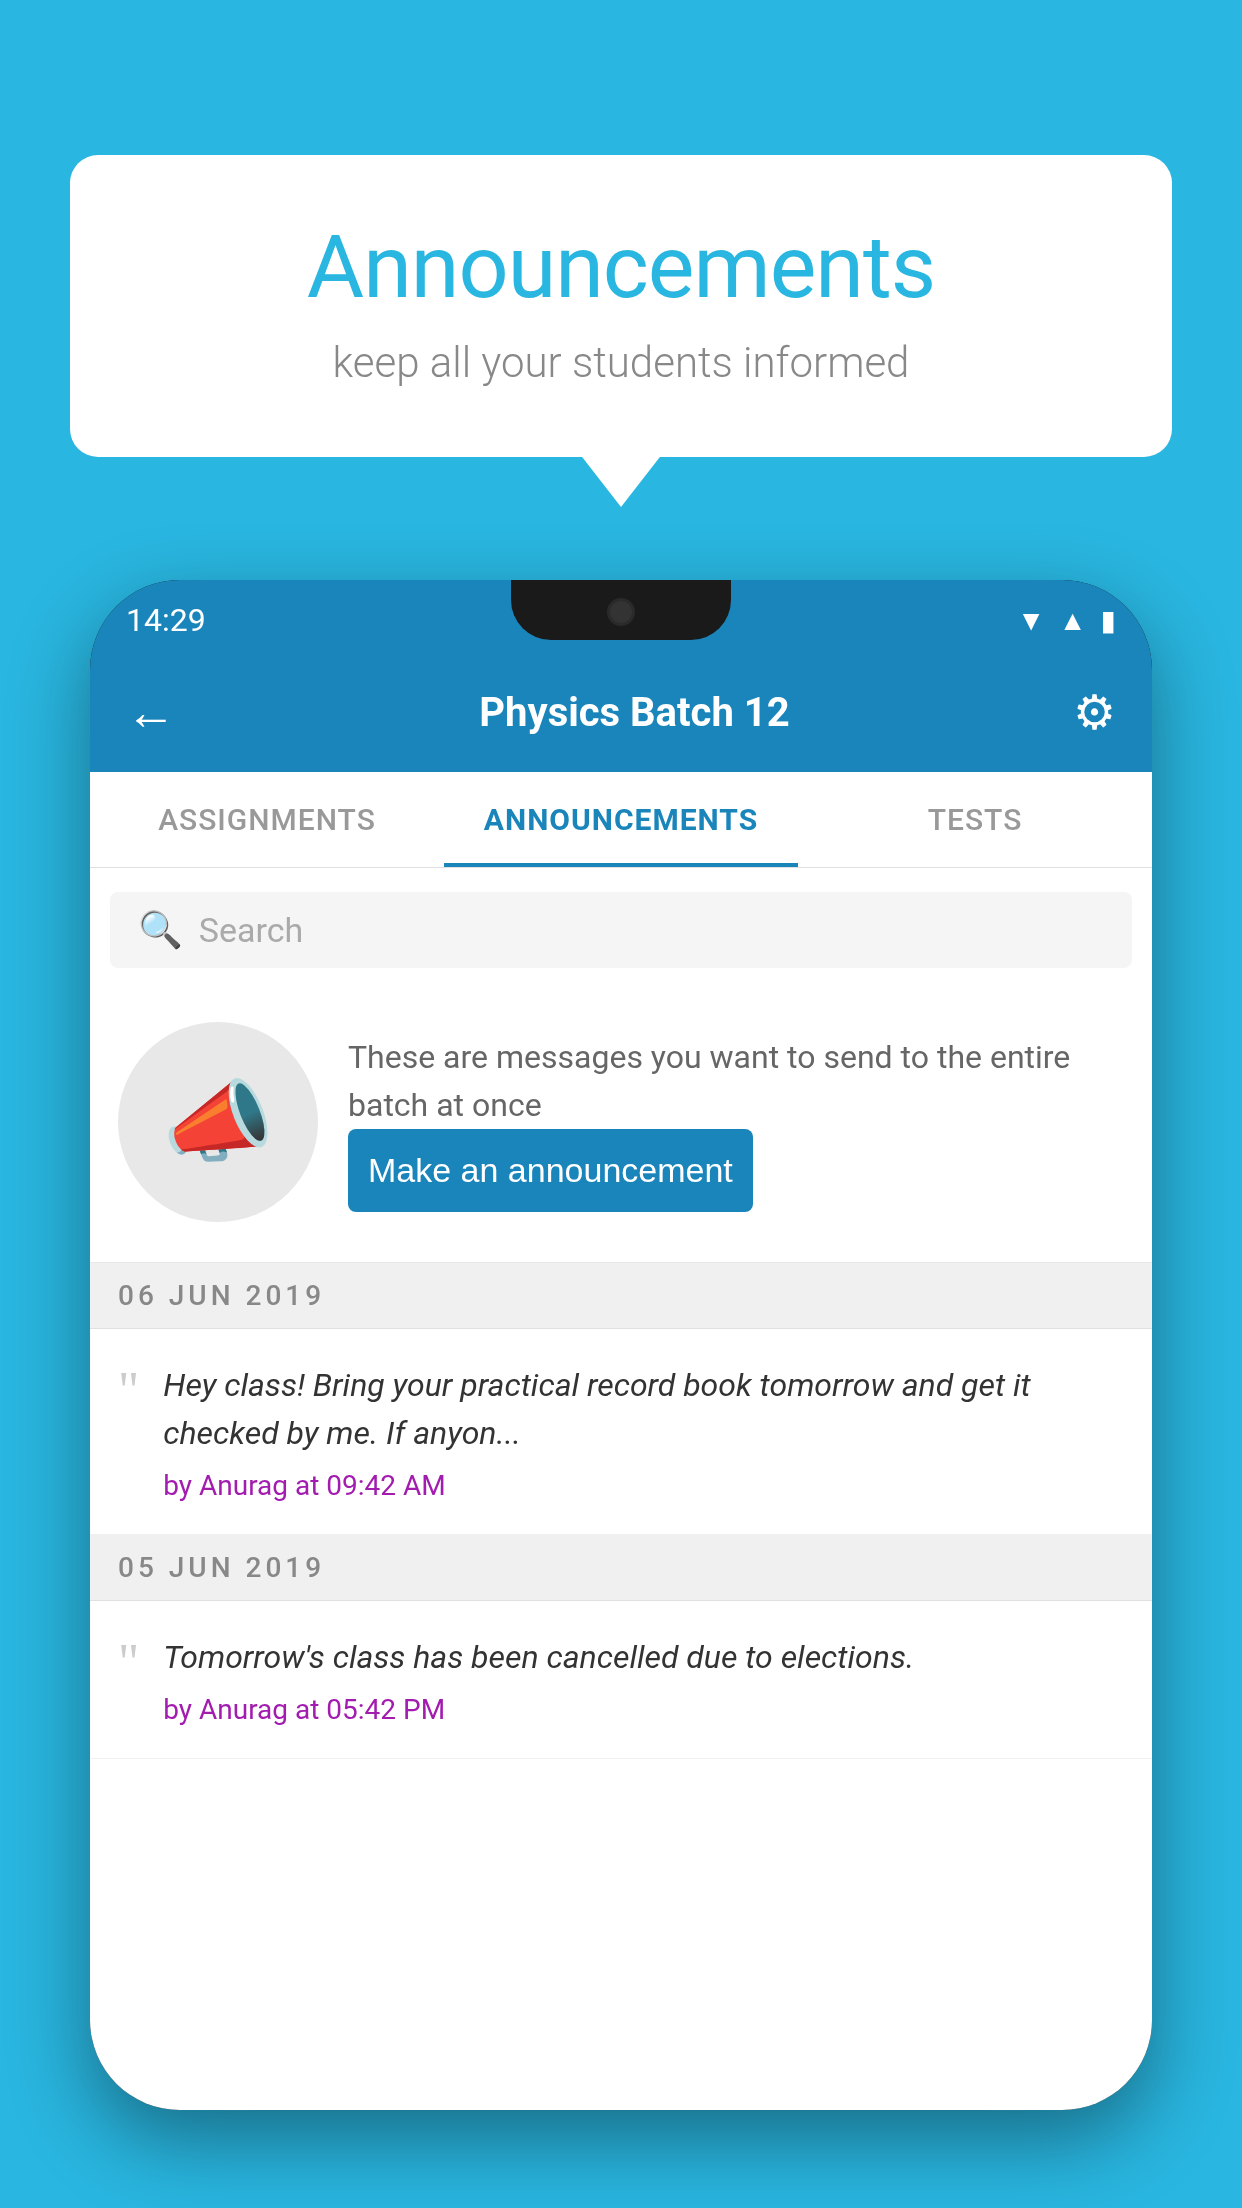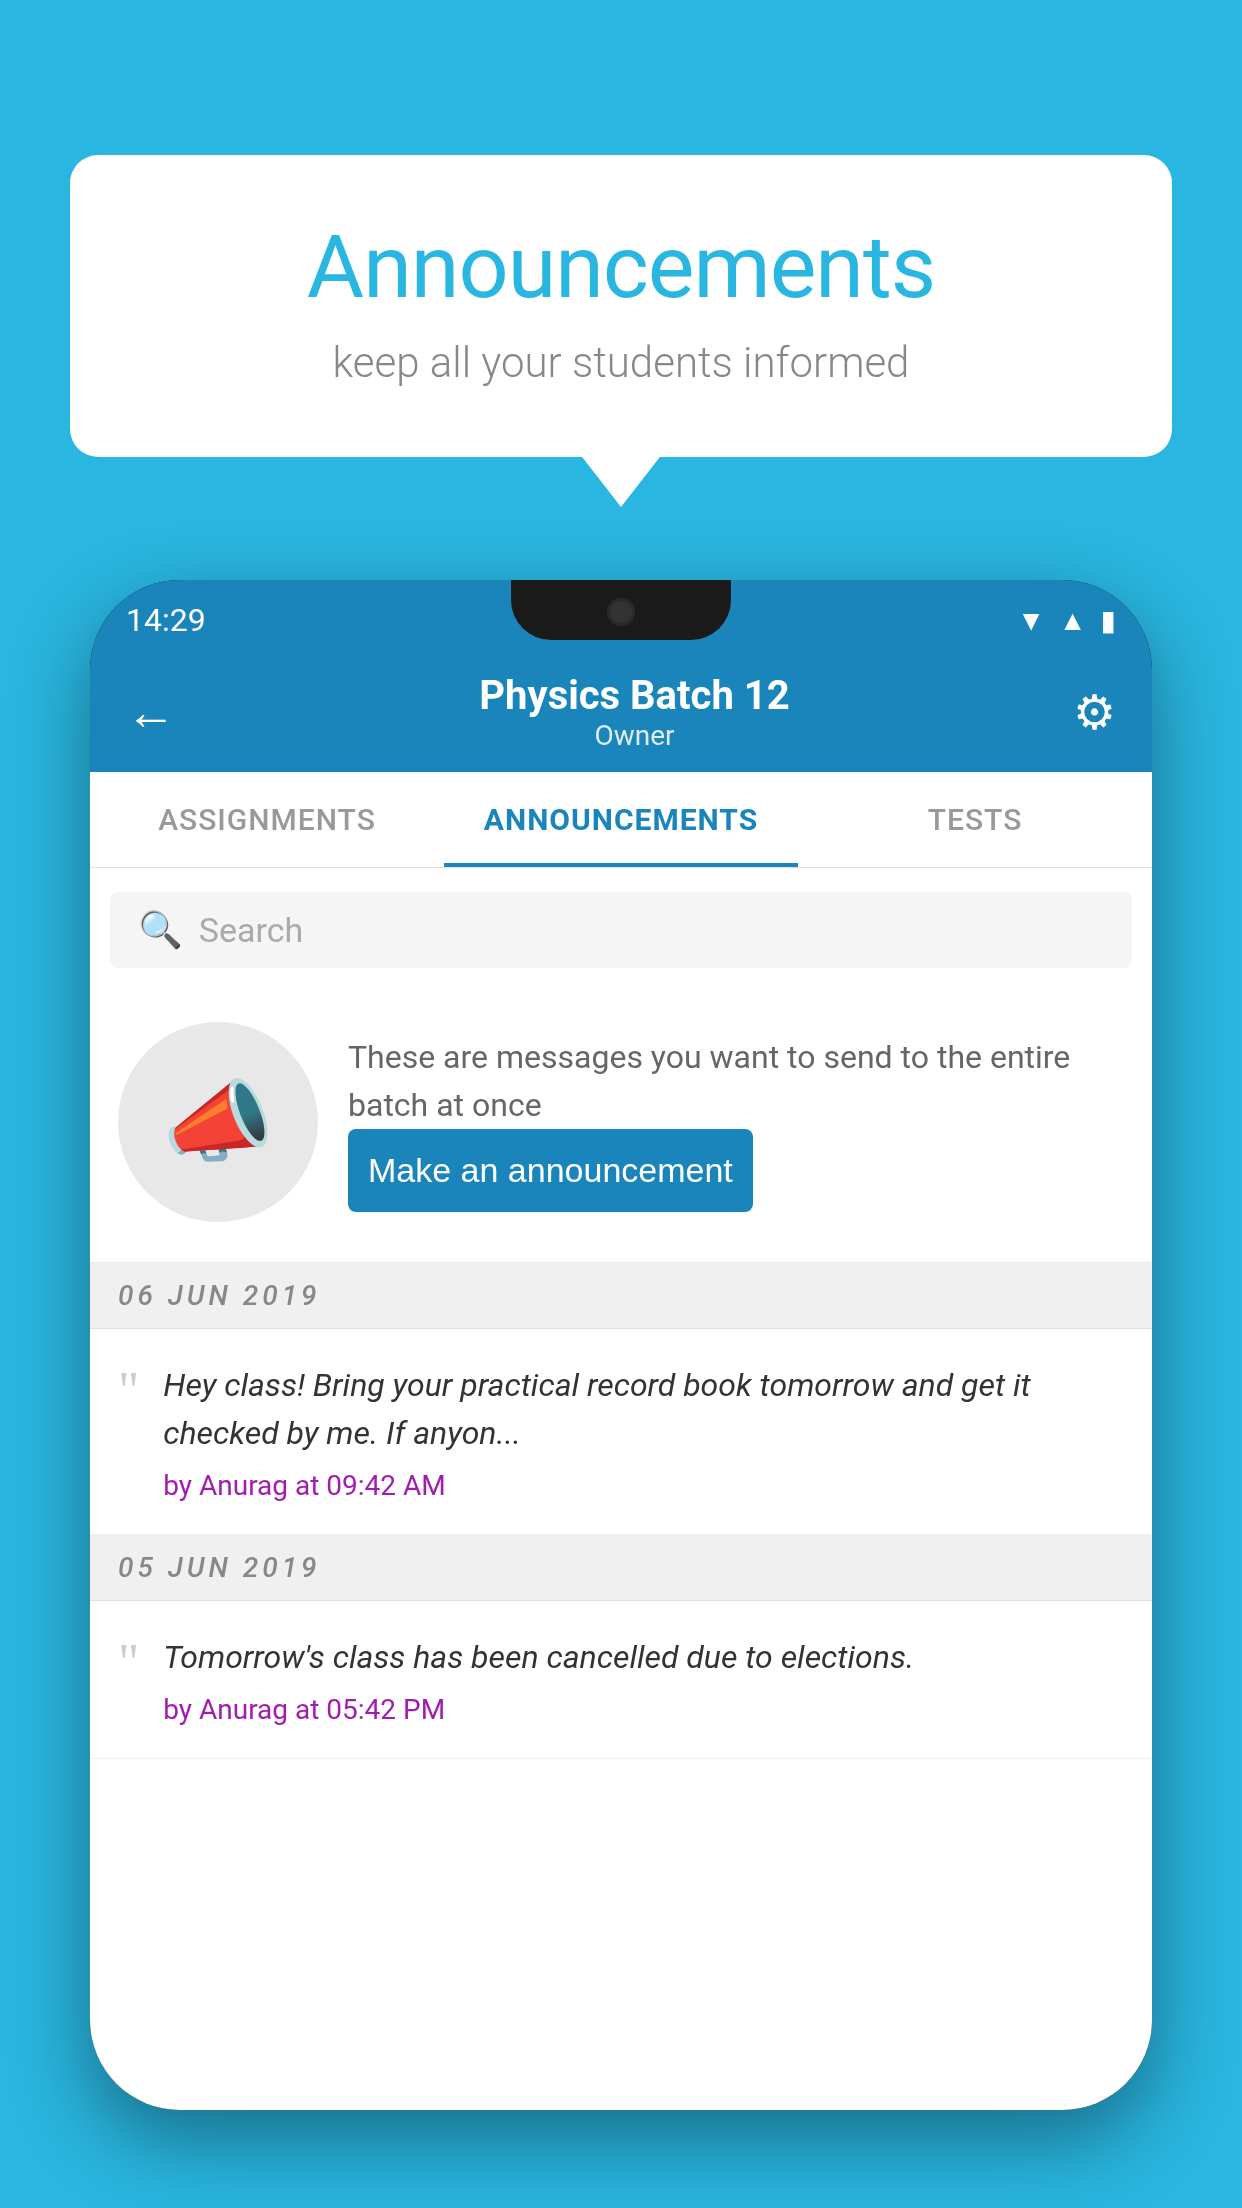--- a/index.html
+++ b/index.html
@@ -304,21 +304,20 @@
 
     
     .date-separator {
       background: #f0f0f0;
       padding: 16px 28px;
       font-size: 28px;
       color: #888;
       letter-spacing: 4px;
       font-weight: 500;
       border-bottom: 1px solid #e0e0e0;
-      font-style: italic;
     }
 
     
     .announcement-item {
       display: flex;
       align-items: flex-start;
       padding: 32px 28px;
       background: white;
       border-bottom: 1px solid #f0f0f0;
     }
@@ -373,21 +372,20 @@
         <span class="wifi-icon">▼</span>
         <span class="signal-icon">▲</span>
         <span class="battery-icon">▮</span>
       </div>
     </div>
 
     <div class="app-bar">
       <div class="back-button">←</div>
       <div class="app-bar-title-container">
         <div class="app-bar-title">Physics Batch 12</div>
-        <div class="app-bar-subtitle">Owner</div>
       </div>
       <div class="settings-icon">⚙</div>
     </div>
 
     <div class="tab-bar">
       <div class="tab-item">
         <span>ASSIGNMENTS</span>
       </div>
       <div class="tab-item active">
         <span>ANNOUNCEMENTS</span>

